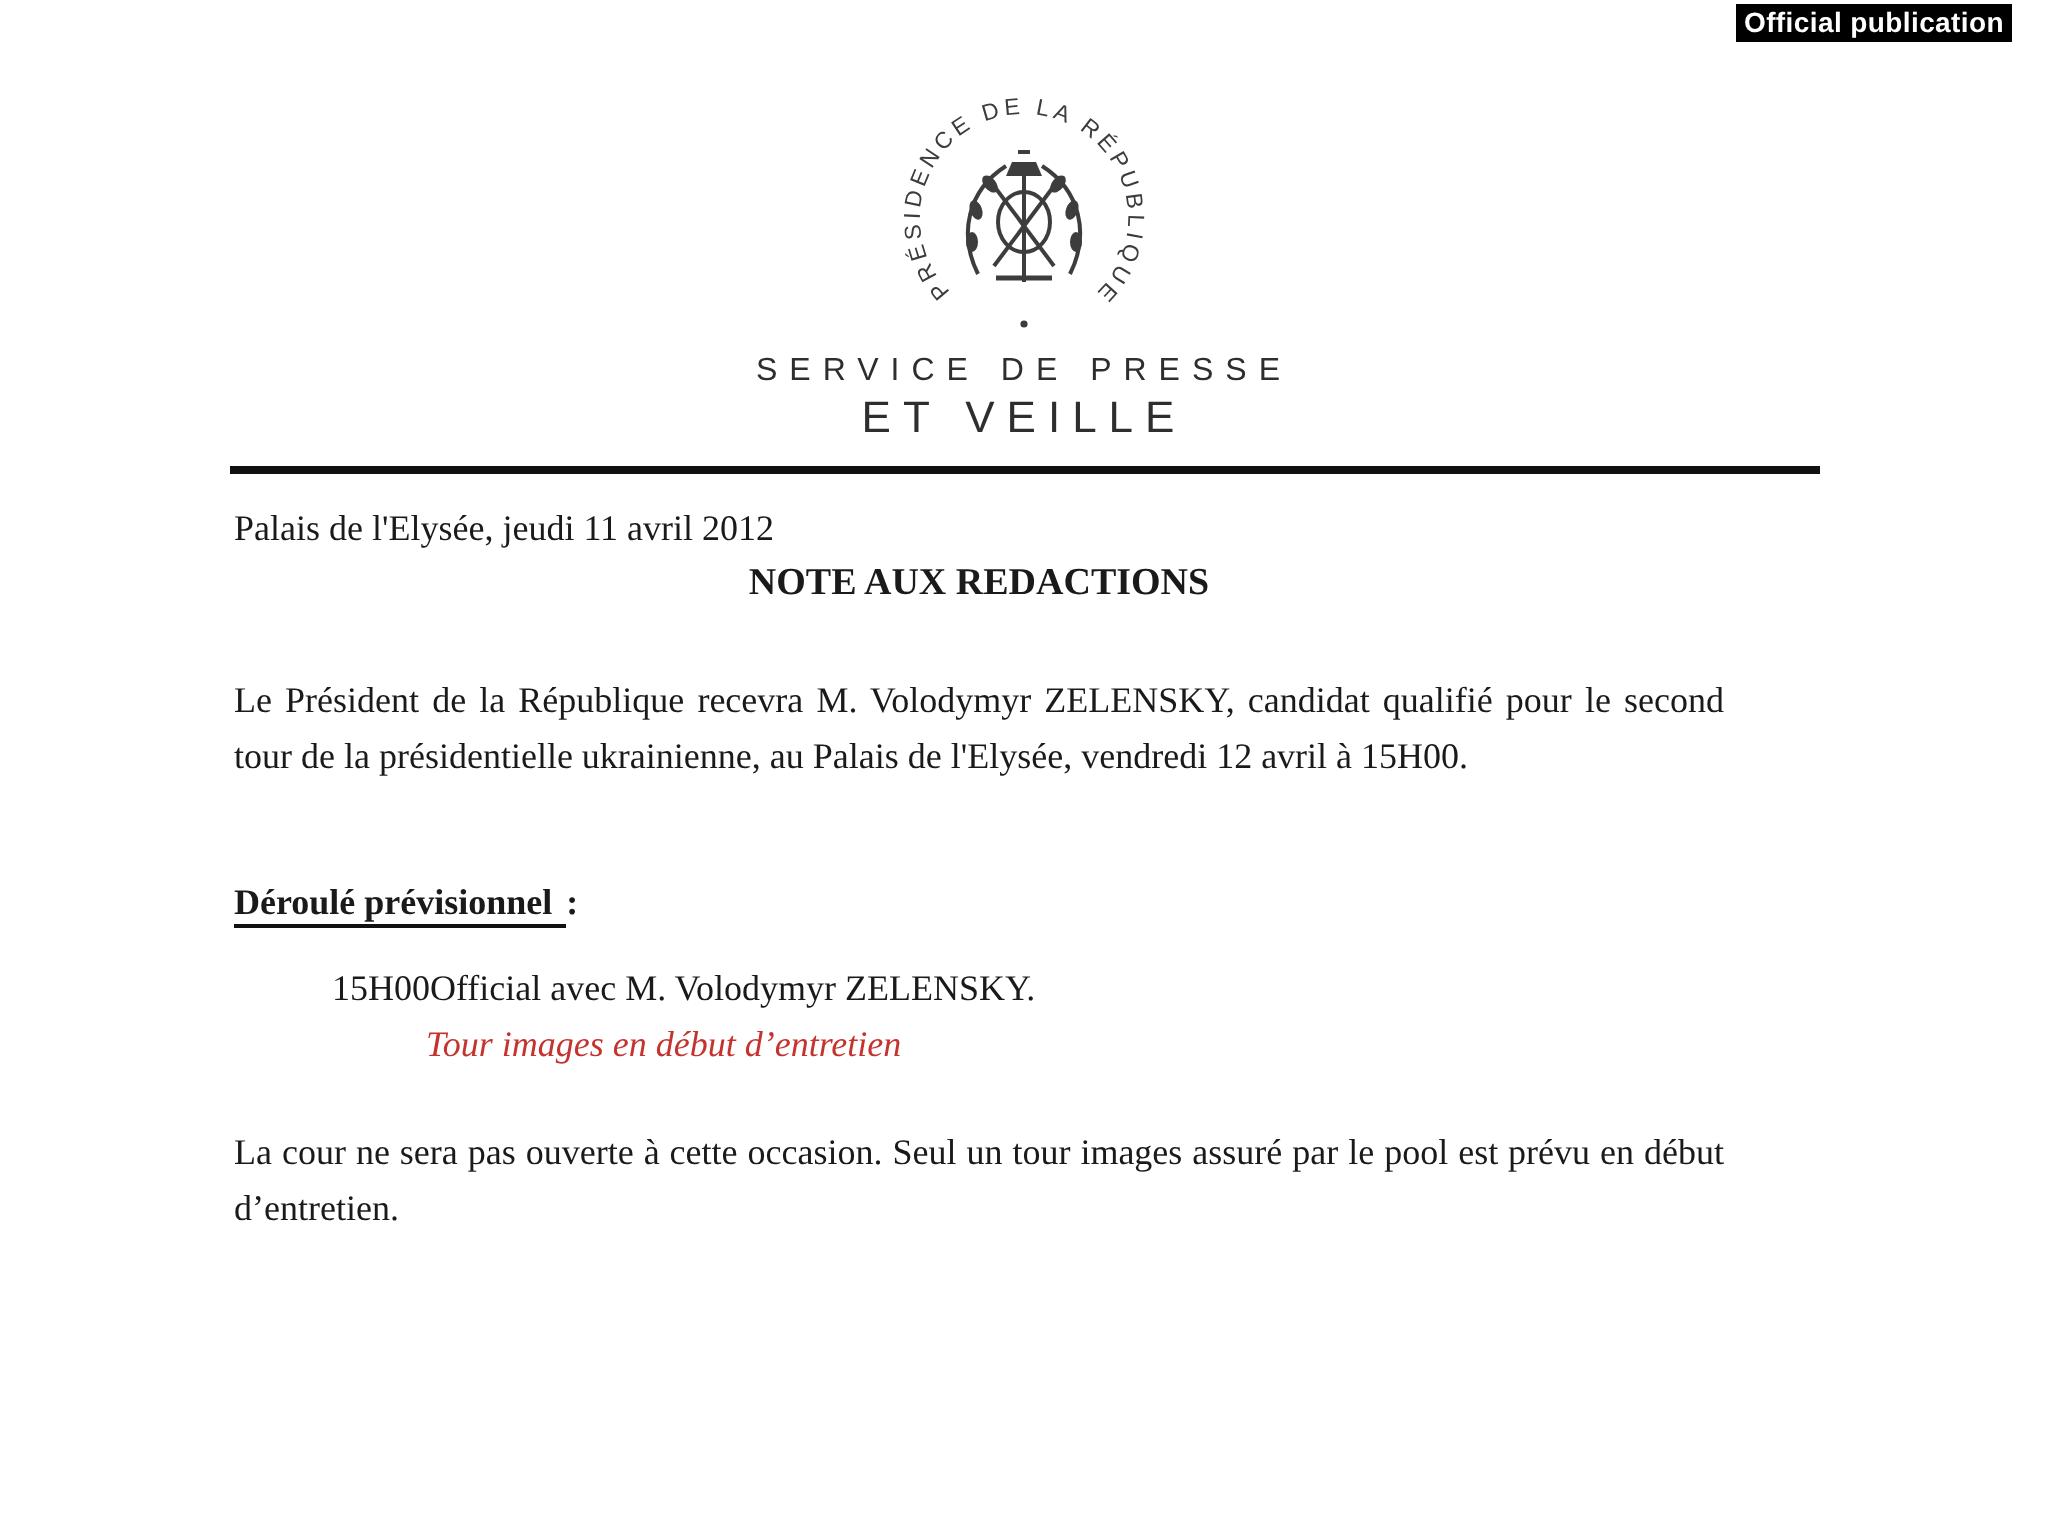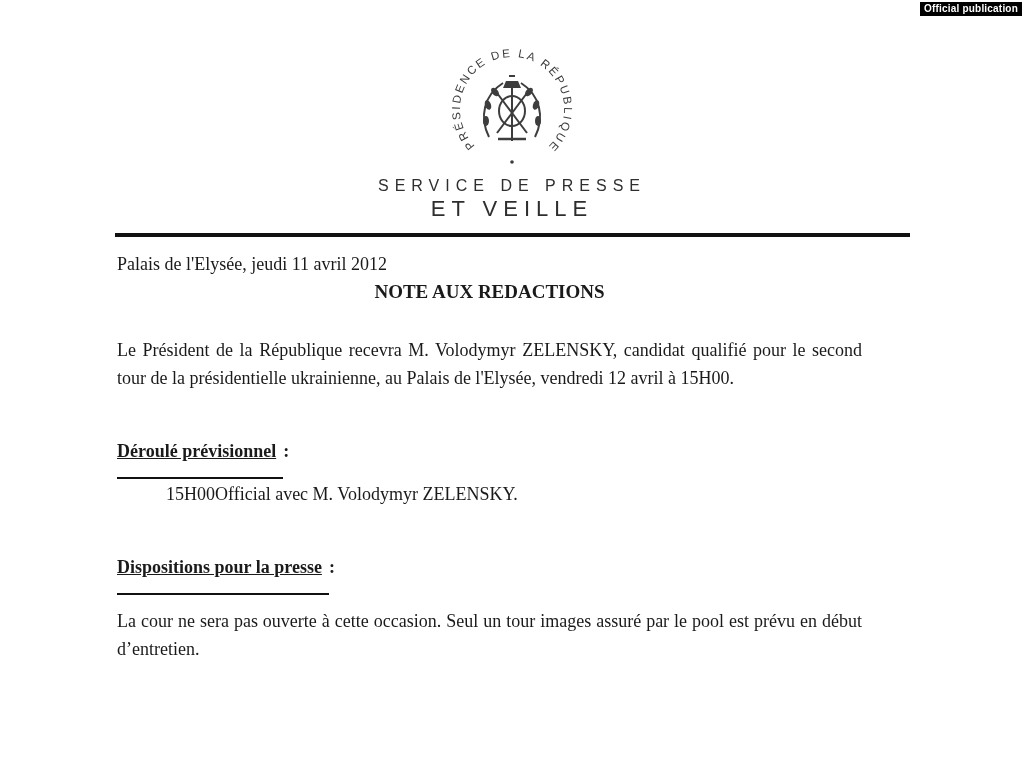--- a/index.html
+++ b/index.html
@@ -11,25 +11,25 @@
     width: 1024px;
     height: 768px;
     position: relative;
     overflow: hidden;
     font-family: "Liberation Serif", serif;
     color: #1a1a1a;
   }
   .badge {
     position: absolute;
     top: 2px;
-    right: 2px;
+    right: 18px;
     background: #000000;
     color: #ffffff;
     font-family: "Liberation Sans", sans-serif;
-    font-size: 10px;
+    font-size: 14px;
     font-weight: bold;
     padding: 1px 4px 2px 4px;
     letter-spacing: 0.2px;
   }
   .header {
     width: 795px;
     margin: 0 auto;
     padding-top: 46px;
     text-align: center;
   }
@@ -76,22 +76,21 @@
     text-align: justify;
     margin-top: 30px;
   }
   .section-heading {
     font-weight: bold;
     margin-top: 45px;
   }
   .section-heading .label {
     border-bottom: 2px solid #111111;
     padding-right: 7px;
-    padding-bottom: 16px;
-    text-decoration: underline;
+    padding-bottom: 1px;
   }
   .schedule-row {
     display: flex;
     margin-top: 15px;
     text-align: right;
   }
   .schedule-time {
     width: 98px;
     flex: 0 0 98px;
   }
@@ -154,19 +153,17 @@
   <div class="para">Le Président de la République recevra M. Volodymyr ZELENSKY, candidat qualifié pour le second tour de la présidentielle ukrainienne, au Palais de l'Elysée, vendredi 12 avril à 15H00.</div>
 
   <div class="section-heading">
     <span class="label">Déroulé prévisionnel</span><span>:</span>
   </div>
 
   <div class="schedule-row">
     <div class="schedule-time">15H00</div>
     <div class="schedule-event">Official avec M. Volodymyr ZELENSKY.</div>
   </div>
+  <div class="schedule-note" style="color: rgb(197, 51, 46);">Tour images en début d’entretien</div>
 
-  <div class="section-heading">
-    <span class="label">Dispositions pour la presse</span><span>:</span>
-  </div>
 
   <div class="para2">La cour ne sera pas ouverte à cette occasion. Seul un tour images assuré par le pool est prévu en début d’entretien.</div>
 </div>
 
 </body></html>

